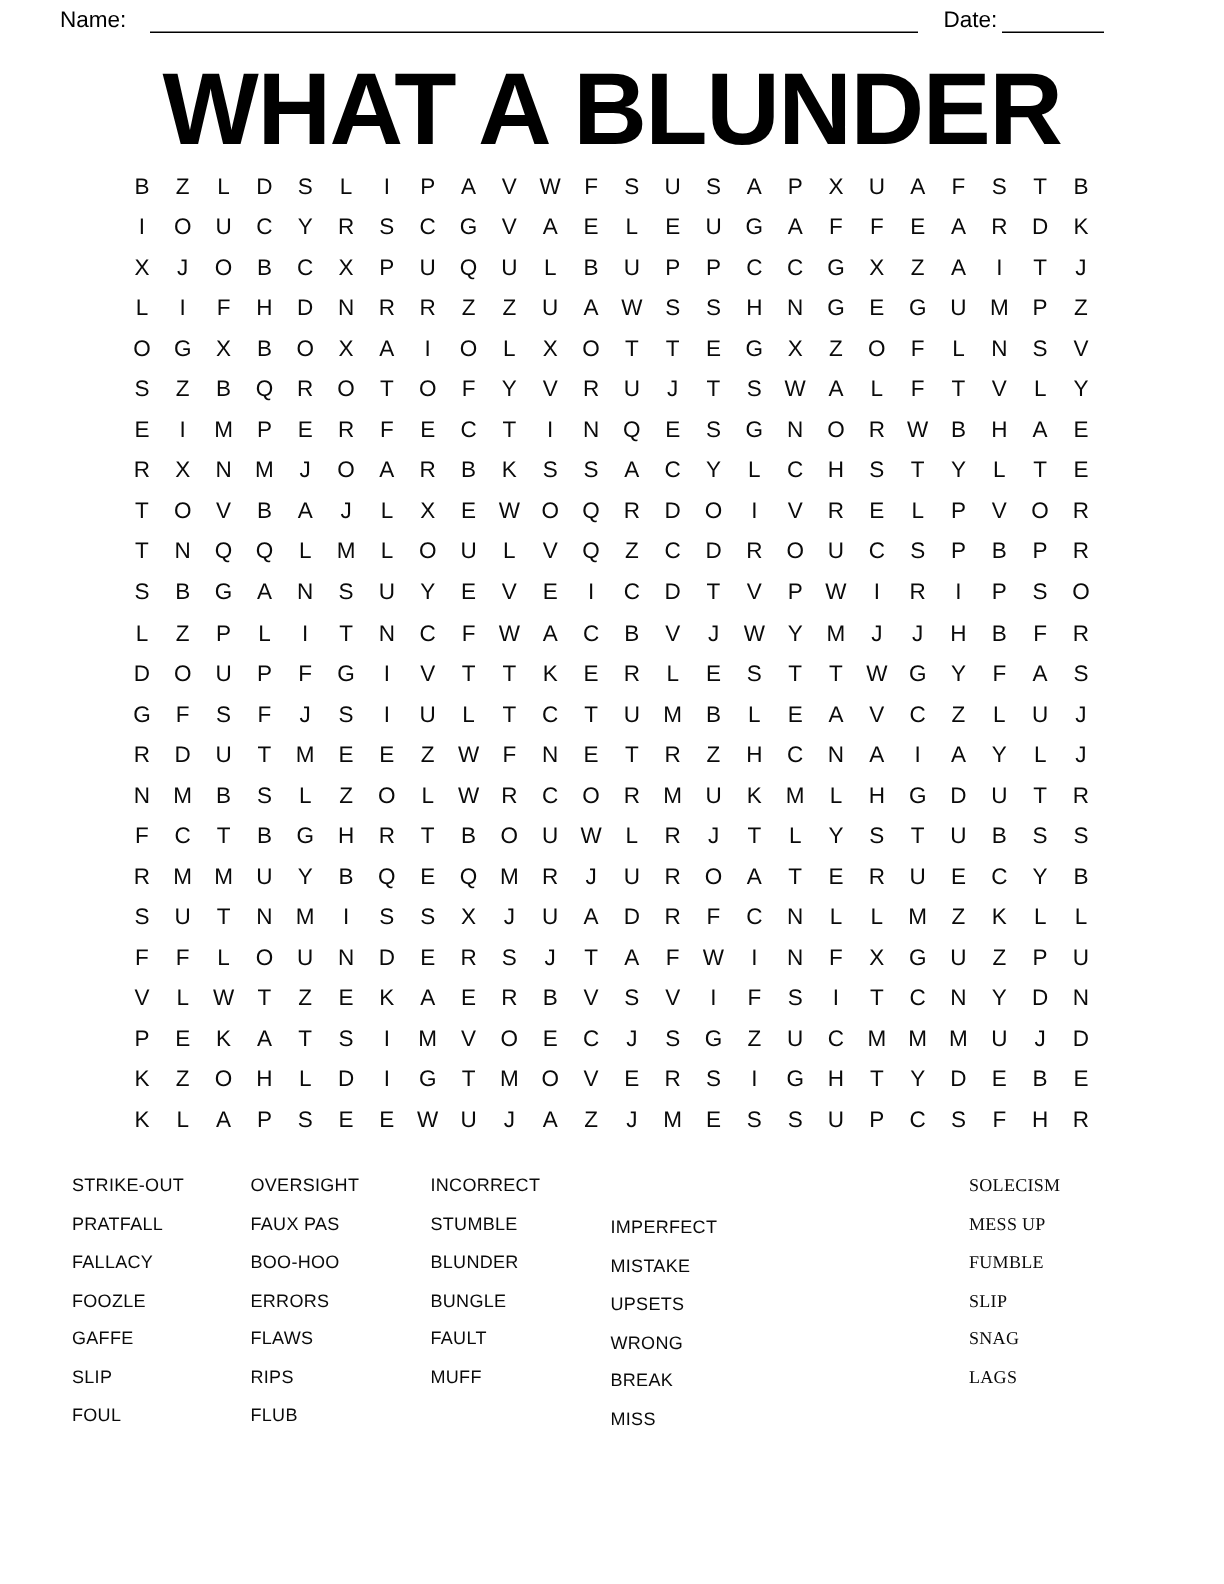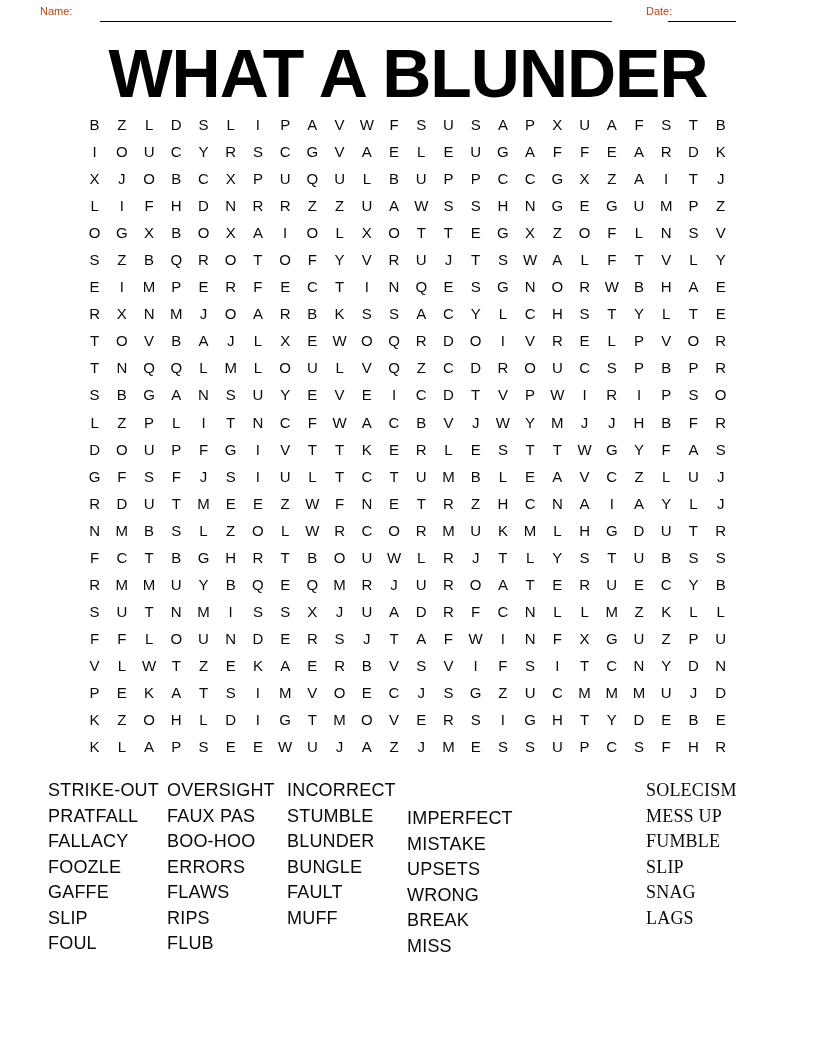--- a/index.html
+++ b/index.html
@@ -13,26 +13,26 @@
     height: 1056px;
     background: #ffffff;
     font-family: "Liberation Sans", sans-serif;
     color: #000000;
     overflow: hidden;
   }
 
   
   .hdr-label {
     position: absolute;
-    font-size: 11px;
-    color: #c2410c;
+    font-size: 15px;
+    color: #000000;
     white-space: nowrap;
   }
   #name-label { left: 40px; top: 5px; }
-  #date-label { left: 646px; top: 5px; }
+  #date-label { left: 629px; top: 5px; }
   .fill-line {
     position: absolute;
     border-bottom: 1.5px solid #000;
     height: 16px;
     top: 5px;
   }
   #name-line { left: 100px; width: 512px; }
   #date-line { left: 668px; width: 68px; }
 
   
@@ -72,21 +72,21 @@
     left: 0;
     top: 778px;
     width: 816px;
     height: 190px;
   }
   .word-col {
     position: absolute;
     top: 0;
   }
   .word {
-    font-size: 18px;
+    font-size: 12px;
     line-height: 25.5px;
     letter-spacing: 0.2px;
     color: #0a0a0a;
     white-space: nowrap;
   }
 </style>
 </head>
 <body>
 
 <div class="page">

